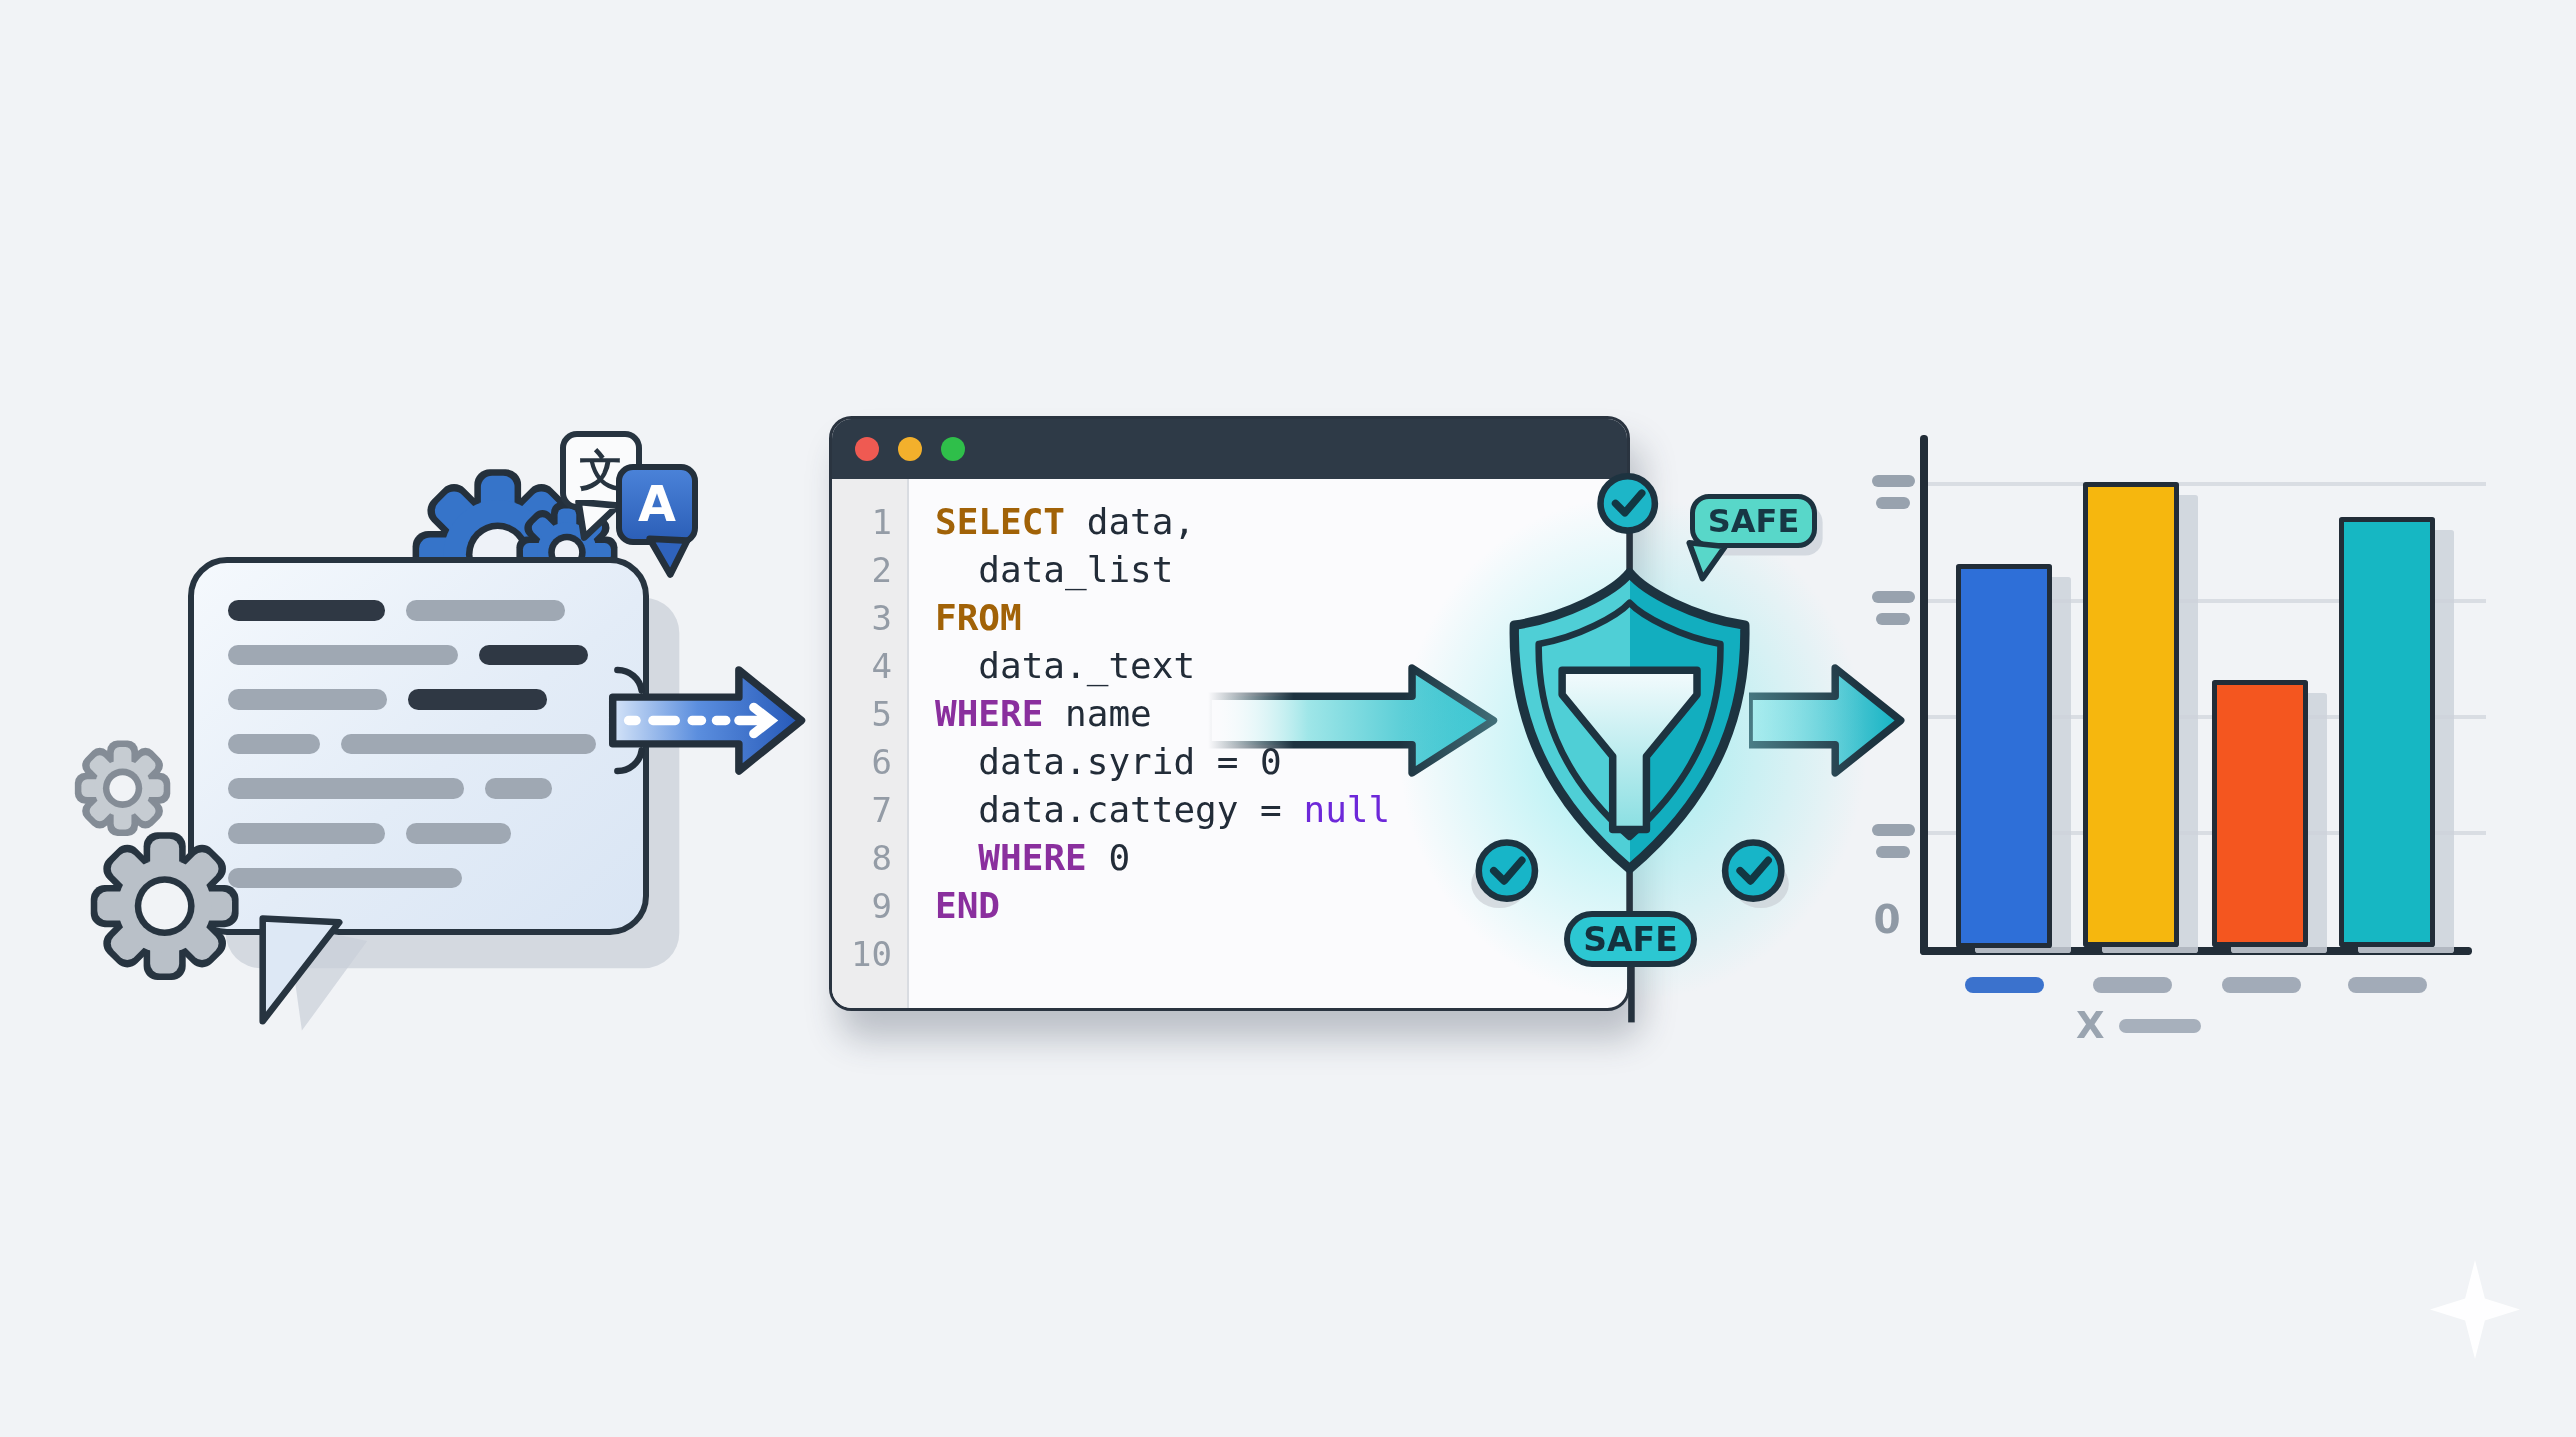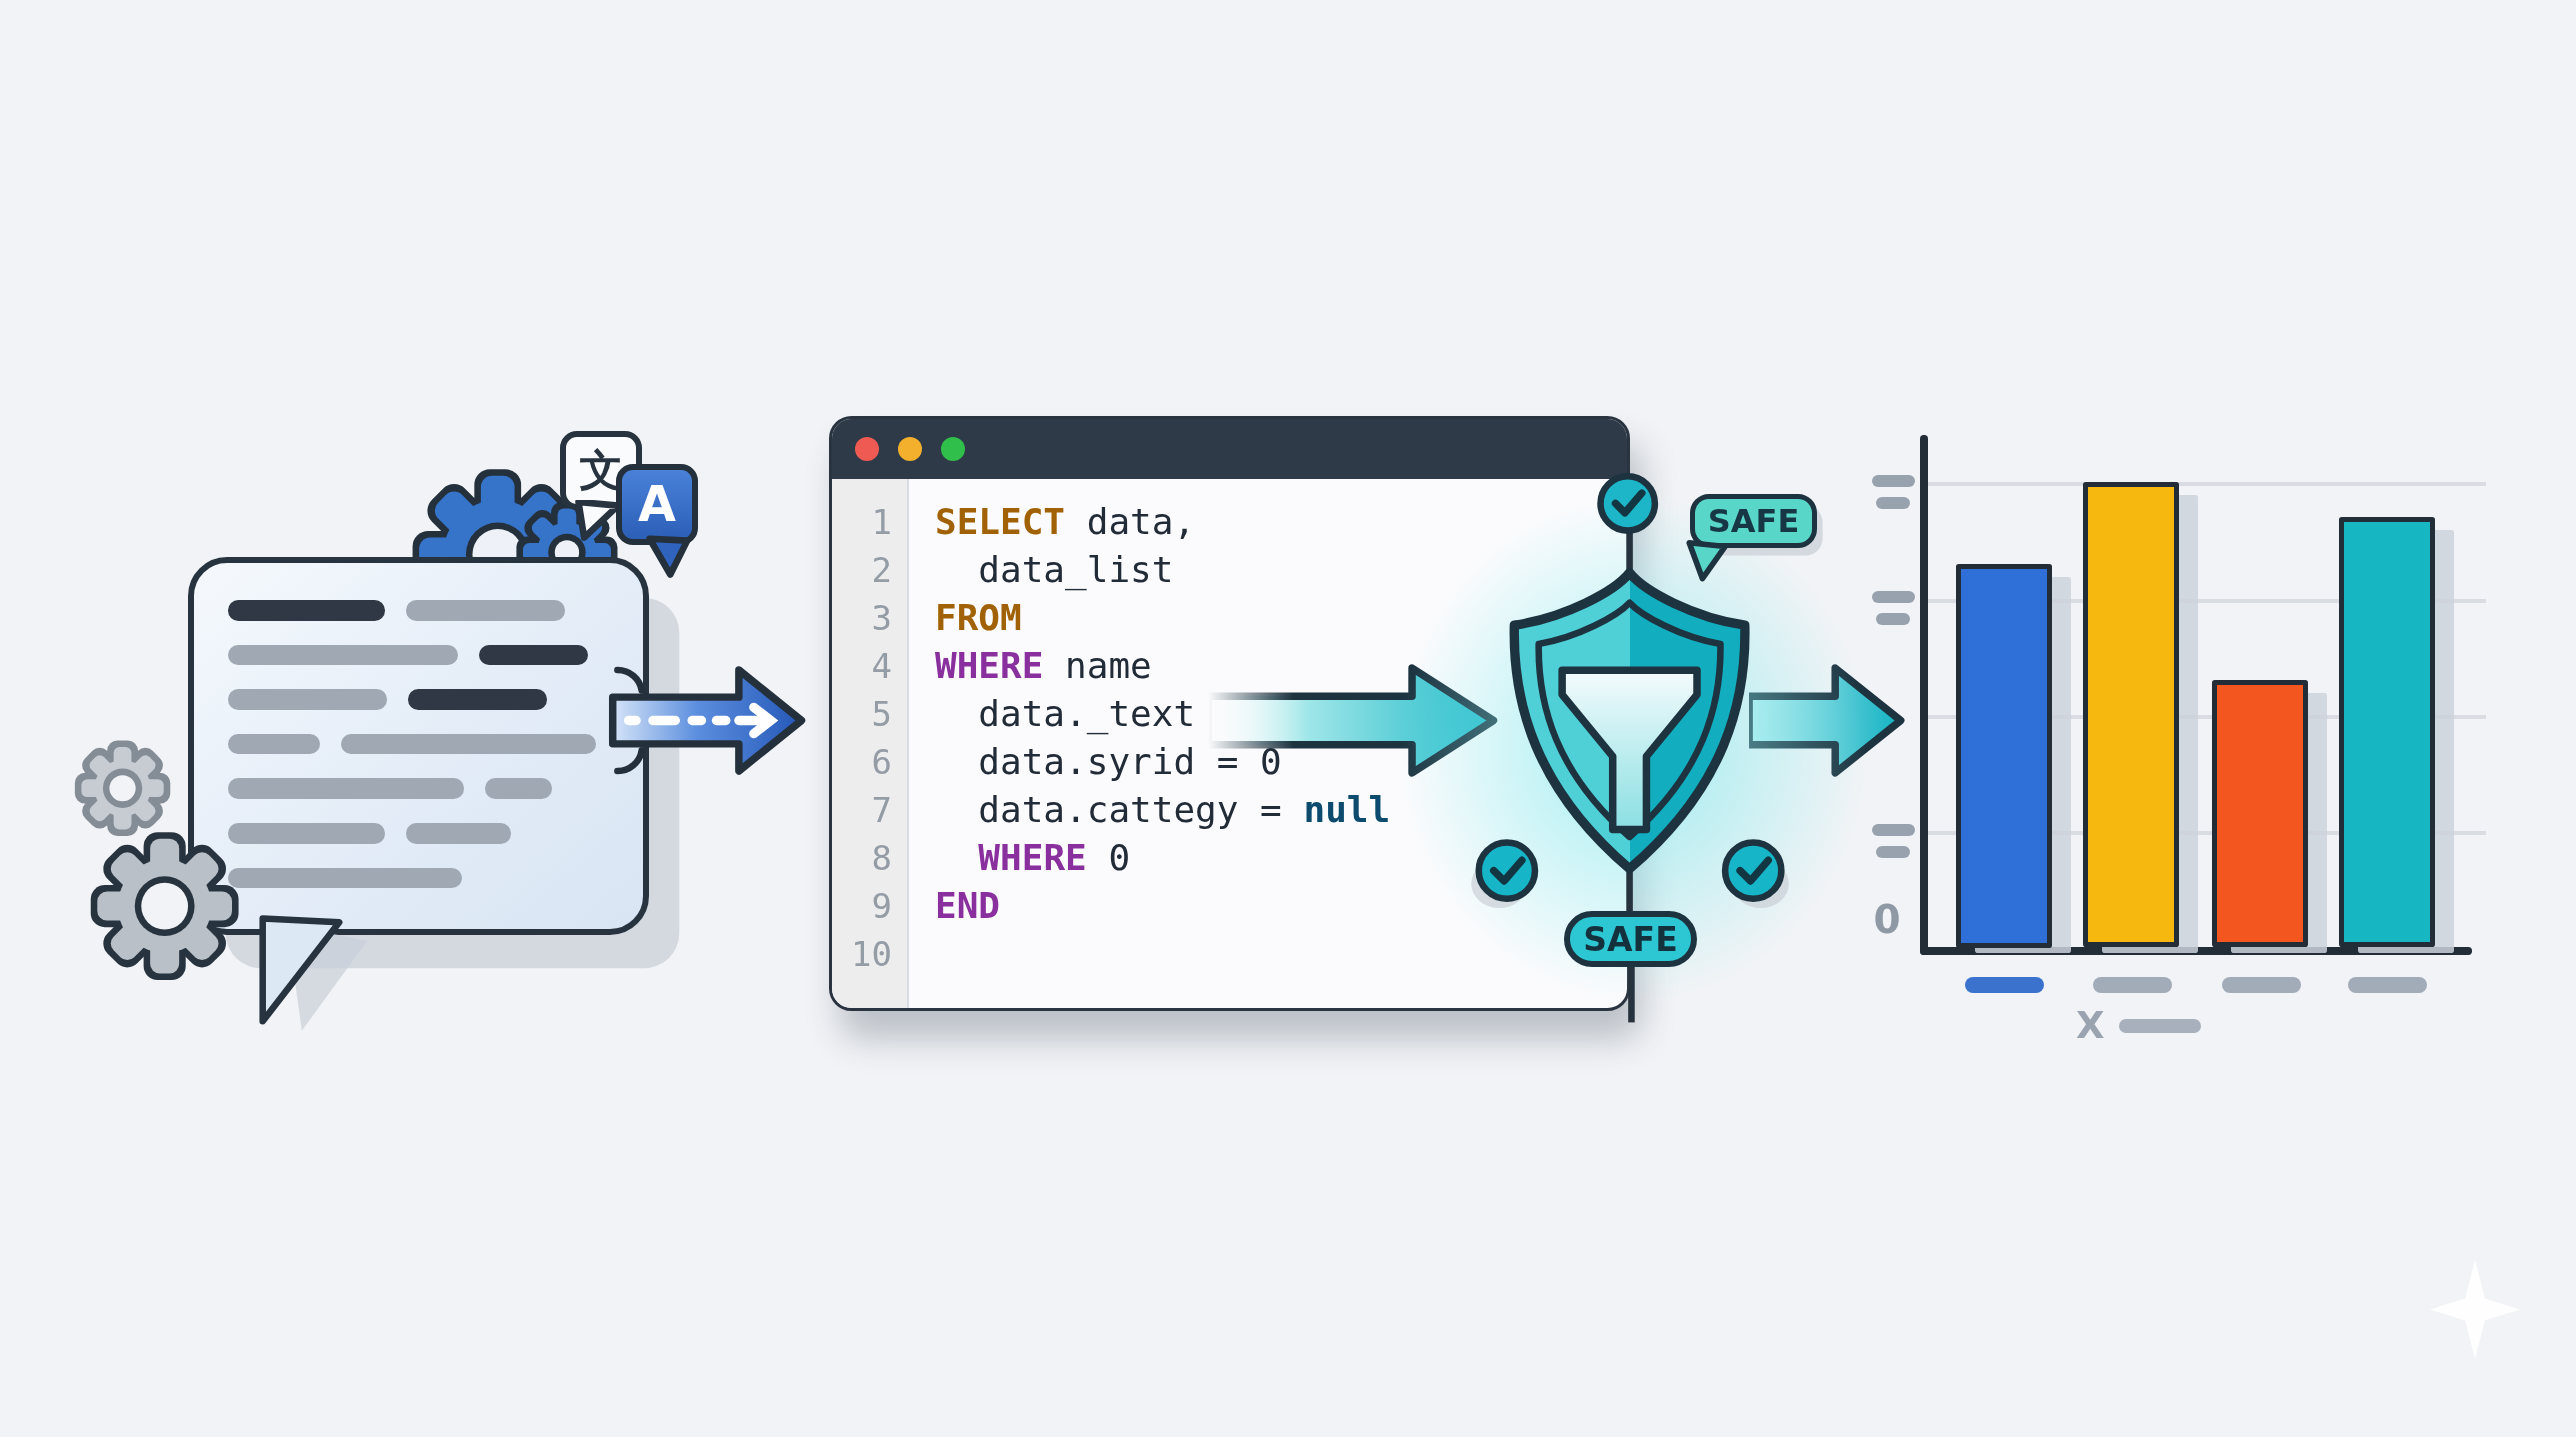--- a/index.html
+++ b/index.html
@@ -39,21 +39,21 @@
   #titlebar{height:60px;background:#2e3a47;display:flex;align-items:center;padding-left:22.5px;gap:19px;}
   .dot{width:24px;height:24px;border-radius:50%;}
   #editor-body{display:flex;height:calc(100% - 60px);}
   #gutter{width:75px;background:#ededee;border-right:2.8px solid #d9dce1;padding-top:19px;
     font-family:"DejaVu Sans Mono",monospace;font-size:34px;color:#949ca6;text-align:right;}
   #gutter div{height:48px;line-height:48px;padding-right:15px;}
   #code-area{padding:19px 0 0 26px;font-family:"DejaVu Sans Mono",monospace;font-size:36px;}
   #code-area .cl{height:48px;line-height:48px;white-space:pre;}
   .tk-blue{color:#a16207;font-weight:bold;}
   .tk-purple{color:#8a2f9e;font-weight:bold;}
-  .tk-magenta{color:#0c4a6e;font-weight:bold;}
+  .tk-magenta{color:#6d28d9;font-weight:normal;}
   .tk-plain{color:#222c38;}
 
   
   #teal-arrow-1{position:absolute;left:1208px;top:655px;z-index:6;}
   #teal-arrow-2{position:absolute;left:1749px;top:655px;z-index:6;}
 
   
   #glow{position:absolute;left:1399px;top:496px;width:468px;height:505px;z-index:6;
     background:radial-gradient(closest-side,rgba(140,235,238,.8),rgba(140,235,238,0));}
   #shield-svg{position:absolute;left:1460px;top:421px;z-index:7;}
@@ -237,22 +237,22 @@
           <div>6</div>
           <div>7</div>
           <div>8</div>
           <div>9</div>
           <div>10</div>
         </div>
       <div id="code-area">
           <div class="cl"><span class="tk-blue">SELECT</span><span class="tk-plain"> data,</span></div>
           <div class="cl"><span class="tk-plain">  data_list</span></div>
           <div class="cl"><span class="tk-blue">FROM</span></div>
+          <div class="cl"><span class="tk-plain">  data._text</span></div>
           <div class="cl"><span class="tk-purple">WHERE</span><span class="tk-plain"> name</span></div>
-          <div class="cl"><span class="tk-plain">  data._text</span></div>
           <div class="cl"><span class="tk-plain">  data.syrid = 0</span></div>
           <div class="cl"><span class="tk-plain">  data.cattegy = </span><span class="tk-magenta">null</span></div>
           <div class="cl"><span class="tk-plain">  </span><span class="tk-purple">WHERE</span><span class="tk-plain"> 0</span></div>
           <div class="cl"><span class="tk-purple">END</span></div>
         </div>
     </div>
   </div>
 
   <svg id="teal-arrow-1" width="337" height="131" viewBox="0 0 360 140">
     <defs>

